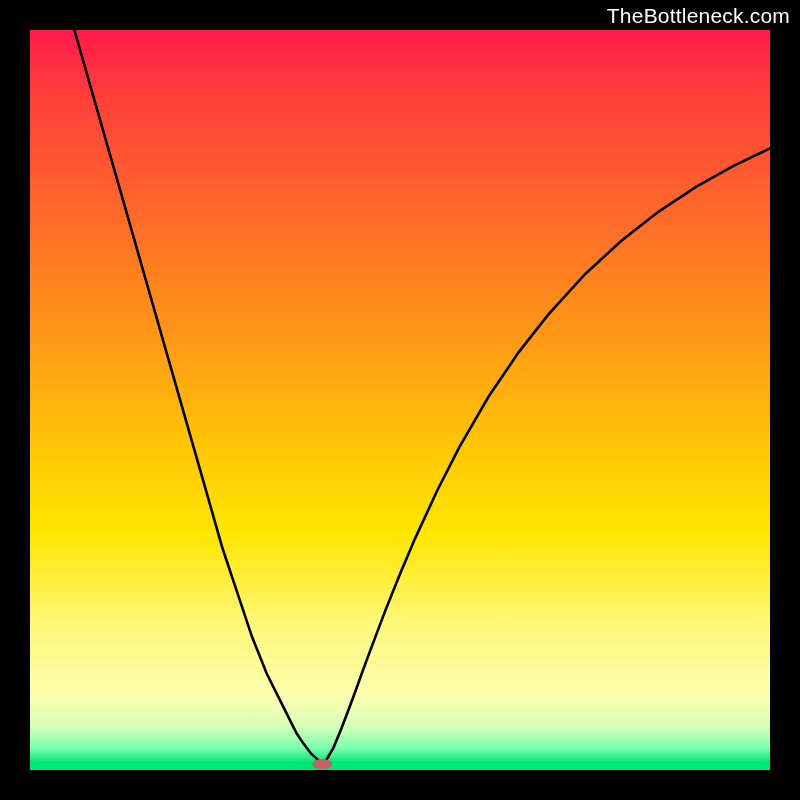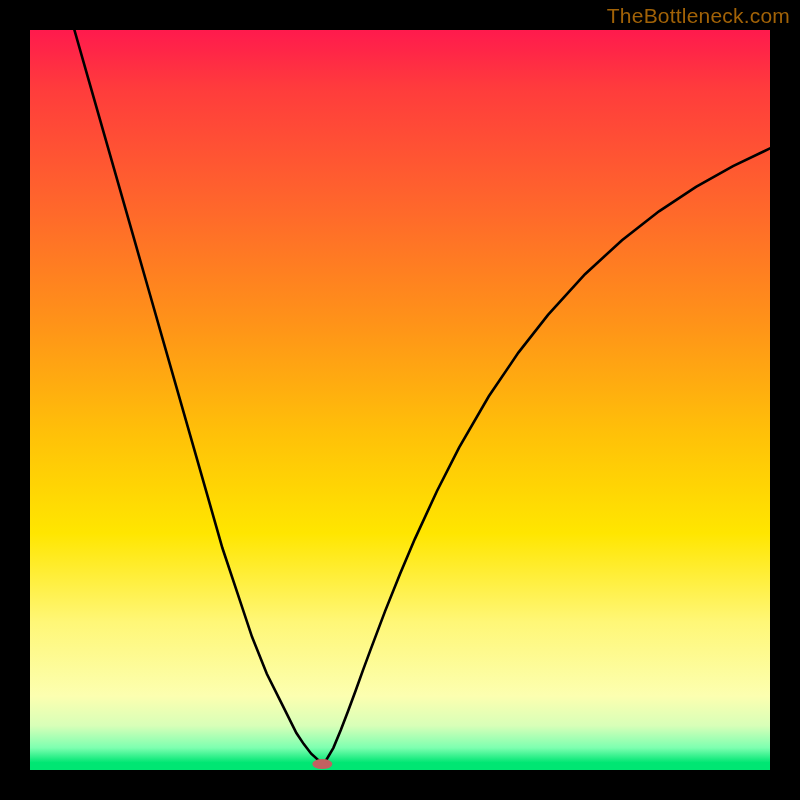--- a/index.html
+++ b/index.html
@@ -47,21 +47,21 @@
   svg.curve-layer {
     position: absolute;
     inset: 0;
     width: 740px;
     height: 740px;
   }
   .watermark {
     position: absolute;
     top: 4px;
     right: 10px;
-    color: #a16207;
+    color: #ffffff;
     font-size: 21px;
     letter-spacing: 0.2px;
     font-weight: 400;
     user-select: none;
   }
 </style>
 </head>
 <body>
 
 <div class="frame">

